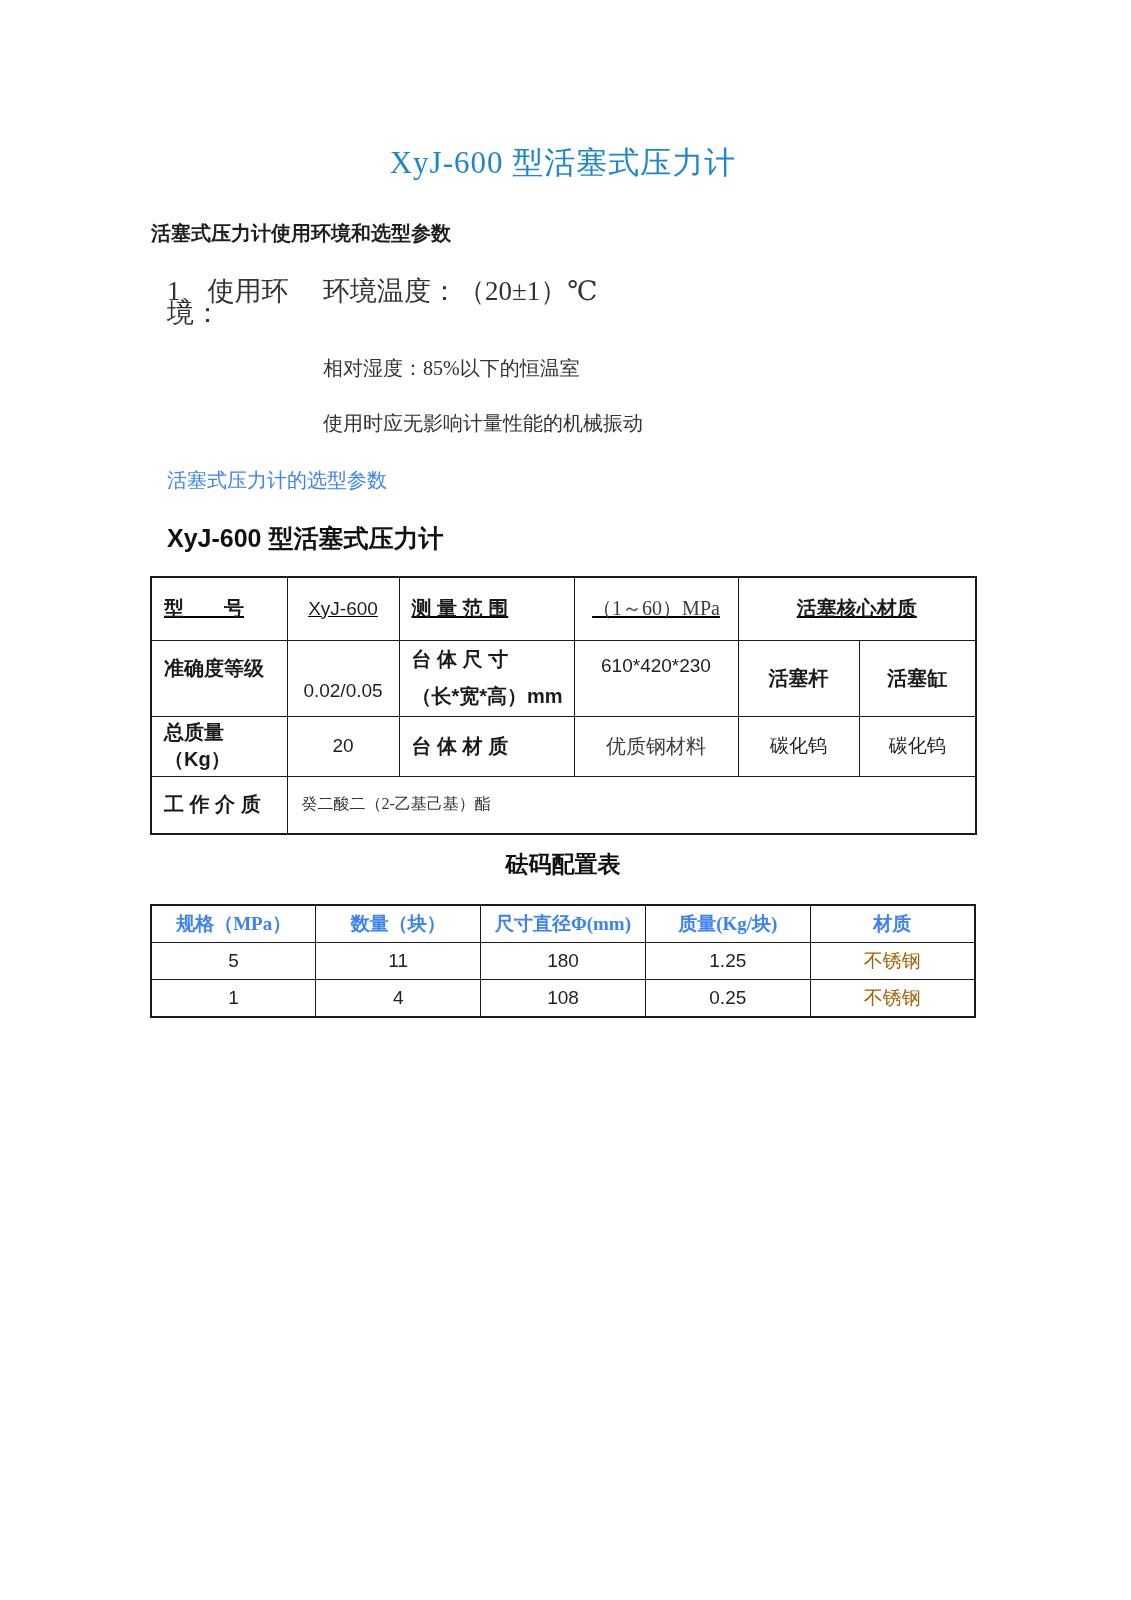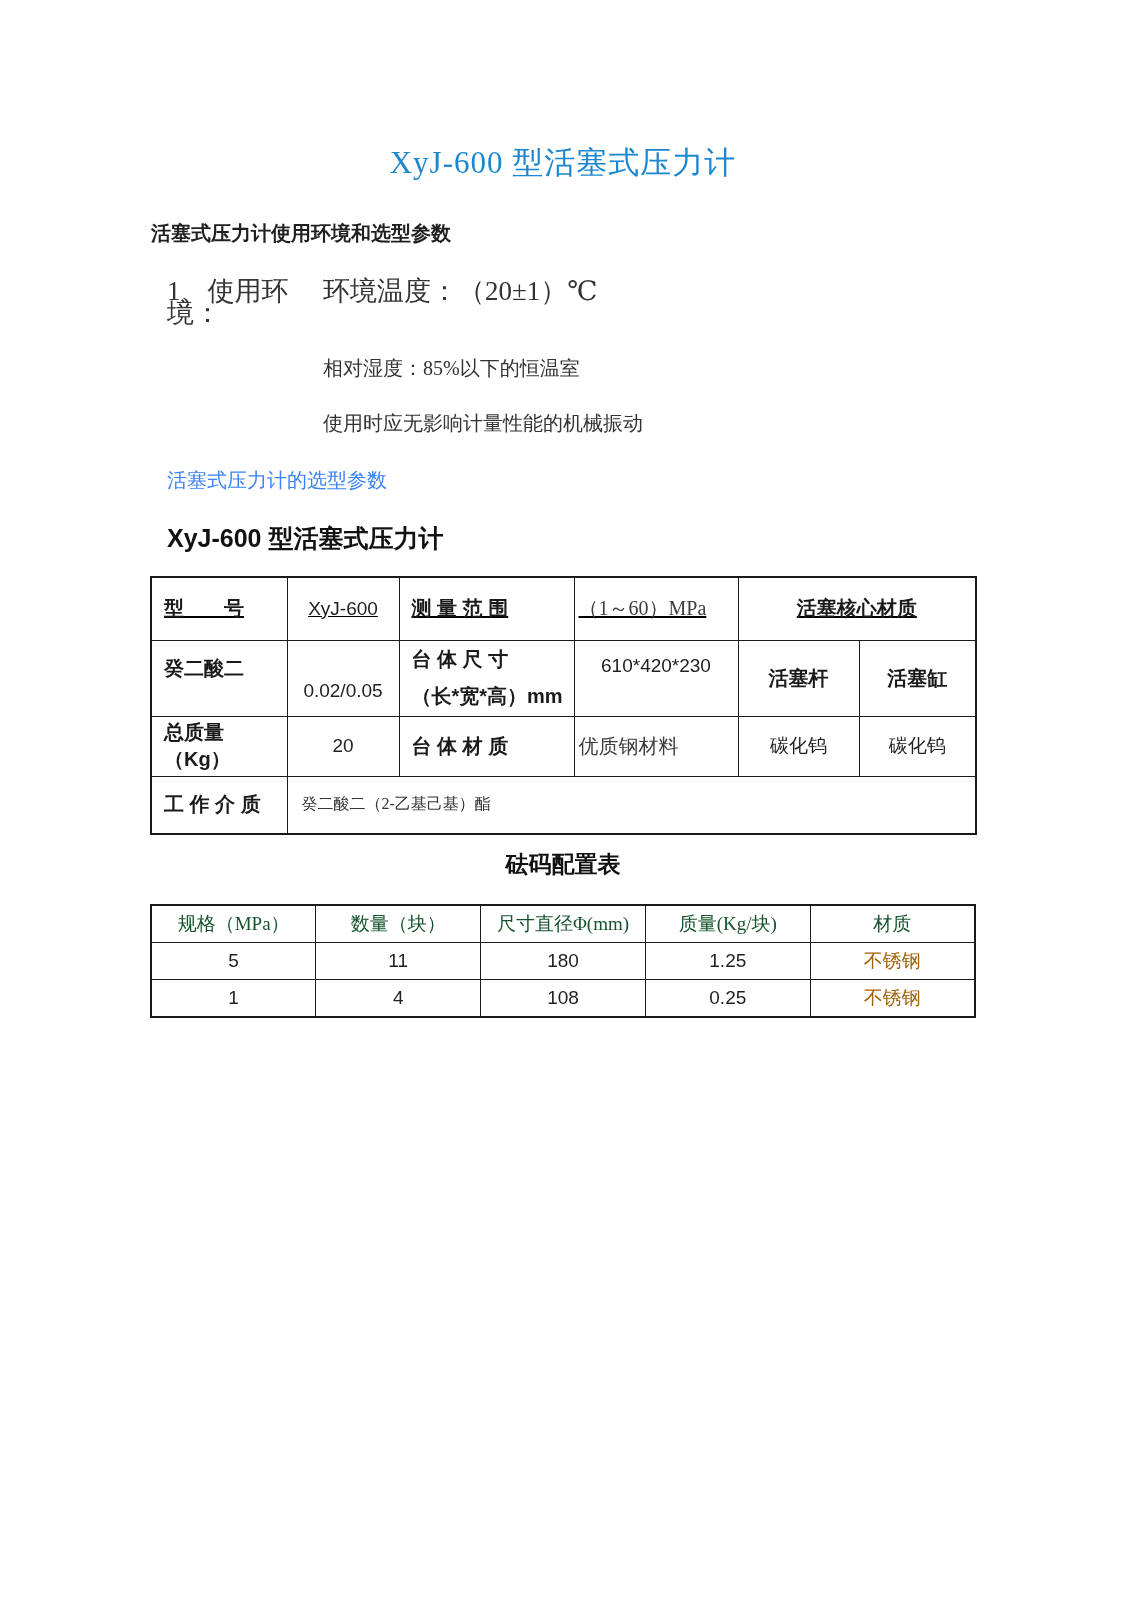--- a/index.html
+++ b/index.html
@@ -102,20 +102,21 @@
     font-weight: 400;
     font-size: 19px;
     color: #1f1f1f;
     text-align: center;
   }
   .val-serif {
     font-family: "Liberation Serif", "DejaVu Serif", serif;
     font-weight: 400;
     font-size: 20px;
     color: #3d3d3d;
+    text-align: center;
   }
   .val-serif-l {
     font-family: "Liberation Serif", "DejaVu Serif", serif;
     font-weight: 400;
     font-size: 16px;
     color: #333333;
     text-align: left;
     padding-left: 14px !important;
   }
   .vtop { vertical-align: top !important; padding-top: 14px !important; }
@@ -139,23 +140,23 @@
   }
   table.weights-table th, table.weights-table td {
     border: 1px solid #1a1a1a;
     height: 36px;
     text-align: center;
     vertical-align: middle;
     padding: 0 4px;
   }
   table.weights-table th {
     font-family: "Liberation Serif", "DejaVu Serif", serif;
-    font-weight: 400;
+    font-weight: 700;
     font-size: 19px;
-    color: #14532d;
+    color: #3b82f6;
   }
   table.weights-table td {
     font-family: "Liberation Sans", "DejaVu Sans", sans-serif;
     font-weight: 400;
     font-size: 19px;
     color: #1f1f1f;
   }
   table.weights-table td.cjk {
     font-family: "Liberation Serif", "DejaVu Serif", serif;
     color: #a16207;
@@ -194,21 +195,21 @@
       </colgroup>
       <tbody>
         <tr class="r1">
           <td class="lbl">型　　号</td>
           <td class="val">XyJ-600</td>
           <td class="lbl">测 量 范 围</td>
           <td class="val-serif">（1～60）MPa</td>
           <td class="lbl-c" colspan="2">活塞核心材质</td>
         </tr>
         <tr class="r2">
-          <td class="lbl vtop">癸二酸二</td>
+          <td class="lbl vtop">准确度等级</td>
           <td class="val vbot">0.02/0.05</td>
           <td class="lbl two-line">
             <span>台 体 尺 寸</span>
             <span>（长*宽*高）mm</span>
           </td>
           <td class="val vtop">610*420*230</td>
           <td class="lbl-c">活塞杆</td>
           <td class="lbl-c">活塞缸</td>
         </tr>
         <tr class="r3">

